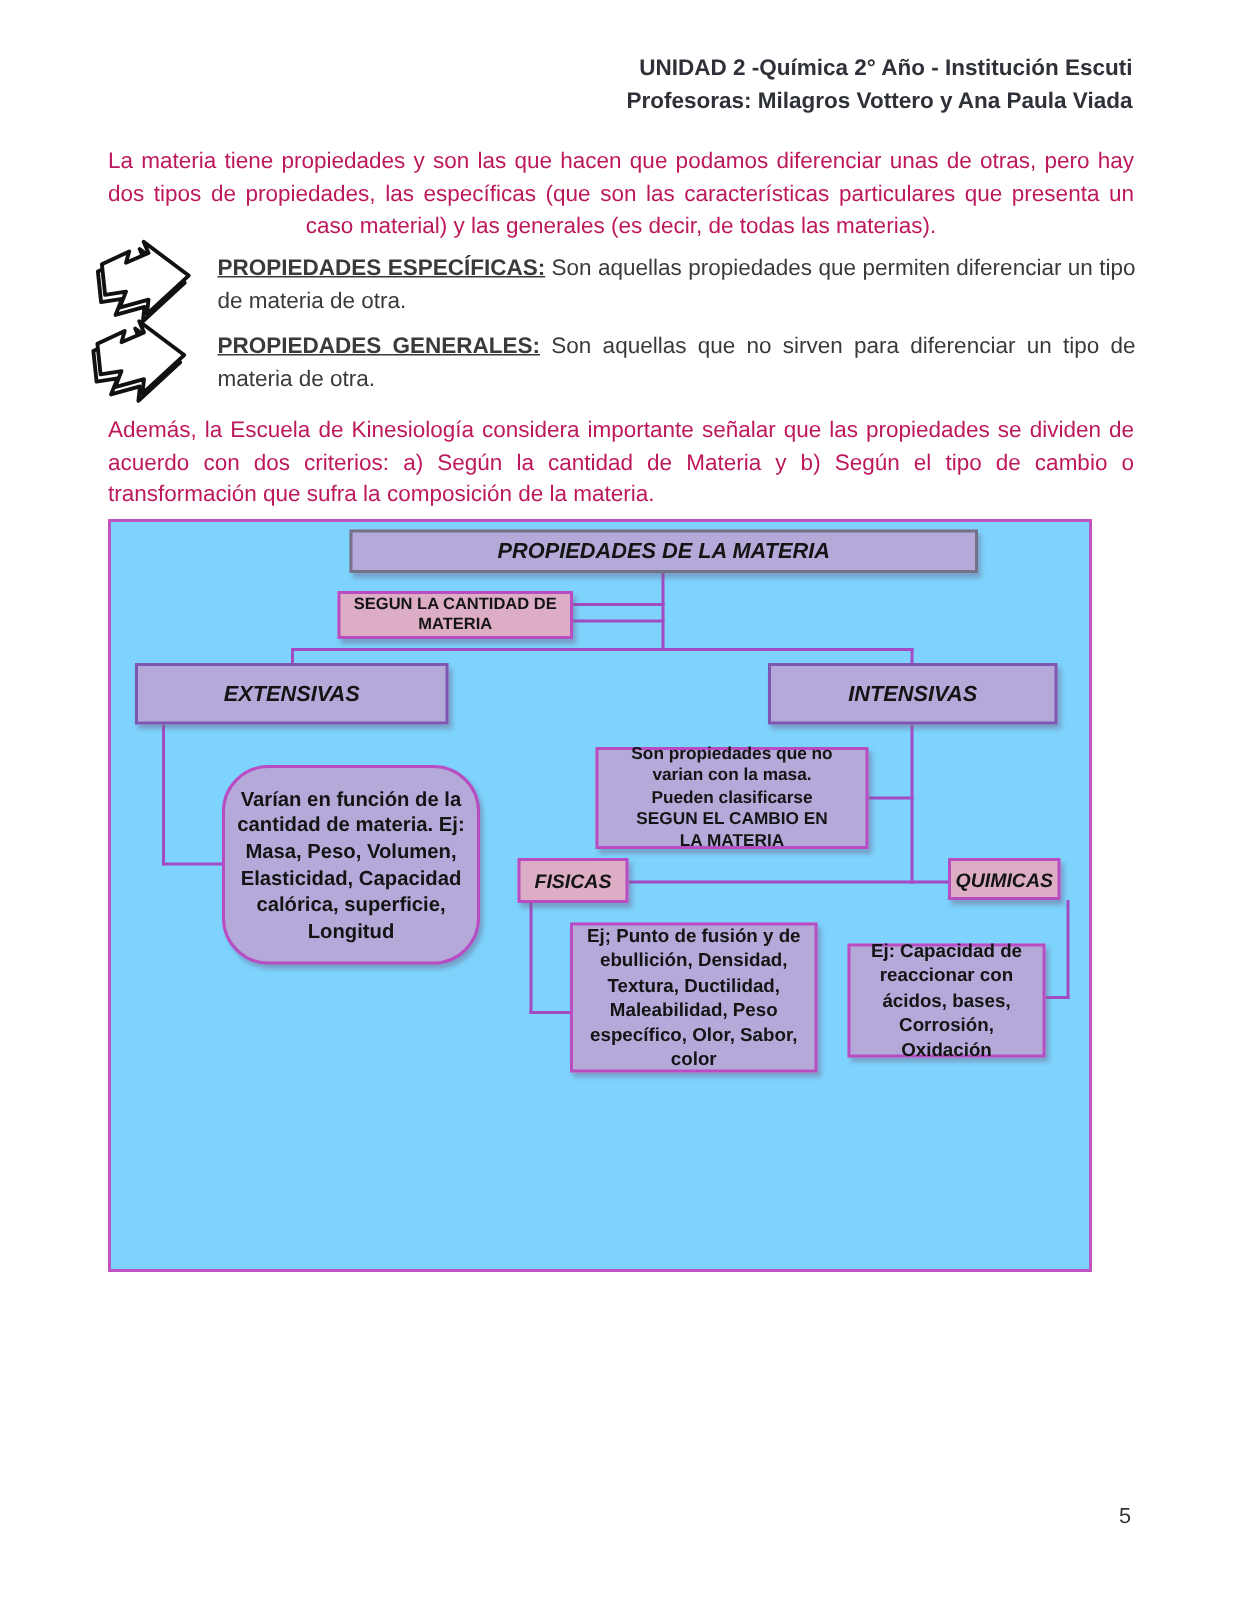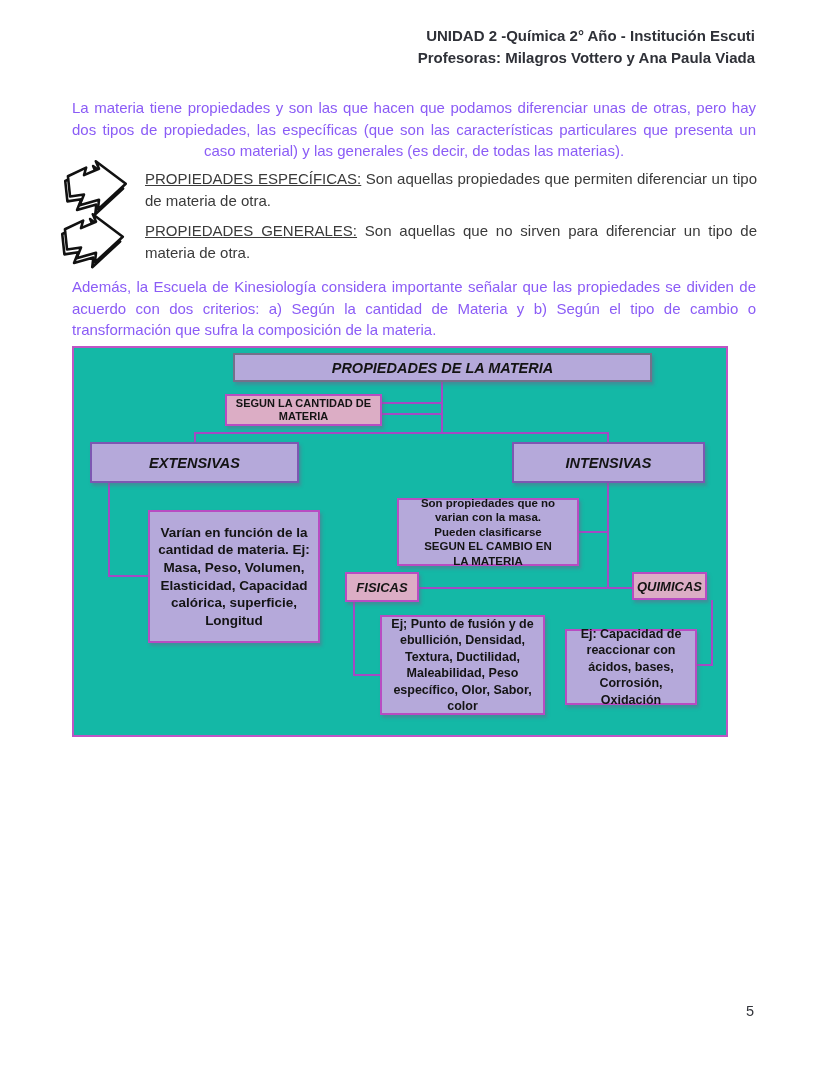--- a/index.html
+++ b/index.html
@@ -2,57 +2,57 @@
 <html style="--purple_fill: #b5a9da; --purple_border: #7d57b2; --pink_fill: #dcadc5; --magenta_border: #b84cc2; --line: #a44ac4; --frame_border: #bf55c5; --title_border: #73718a;"><head>
 <meta charset="utf-8">
 <style>
   html,body{margin:0;padding:0;}
   body{
     width:828px;height:1071px;position:relative;background:#ffffff;
     font-family:"Liberation Sans", sans-serif;color:#3a3a3a;overflow:hidden;
   }
   
   .doc-header{
-    position:absolute;top:25px;right:73px;text-align:right;
+    position:absolute;top:35px;right:73px;text-align:right;
     font-weight:bold;font-size:15px;line-height:22px;color:#2f3138;
   }
   
-  .para{position:absolute;left:72px;width:684px;font-size:15px;line-height:21.5px;text-align:justify;color:#8b5cf6;}
+  .para{position:absolute;left:72px;width:684px;font-size:15px;line-height:21.5px;text-align:justify;color:#be185d;}
   #para1{top:97px;text-align-last:center;}
   #para2{top:276px;}
   .bullet-icon{position:absolute;width:82px;height:60px;}
   #bullet-icon-1{left:58px;top:158px;}
   #bullet-icon-2{left:55px;top:211px;}
   .bullet-text{position:absolute;left:145px;width:612px;font-size:15px;line-height:21.5px;text-align:justify;color:#3a3a3a;}
   #bullet-text-1{top:168px;}
   #bullet-text-2{top:220px;}
-  .bullet-label{text-decoration:underline;}
+  .bullet-label{text-decoration:underline;font-weight:bold;}
   
   .diagram{
-    position:absolute;left:72px;top:346px;width:656px;height:391px;
-    border:2px solid var(--frame_border,#bf55c5);box-sizing:border-box;background:#14b8a6;
+    position:absolute;left:72px;top:346px;width:656px;height:502px;
+    border:2px solid var(--frame_border,#bf55c5);box-sizing:border-box;background:#7dd3fc;
     color:#141414;
   }
   .dbox{
     position:absolute;box-sizing:border-box;display:flex;align-items:center;justify-content:center;
     text-align:center;font-weight:bold;
     box-shadow:2px 3px 3px rgba(110,100,140,.45);
   }
   .purple{background:var(--purple_fill,#b5a9da);}
   .pink{background:var(--pink_fill,#dcadc5);}
   .b-gray{border:2px solid var(--title_border,#73718a);}
   .b-purple{border:2px solid var(--purple_border,#7d57b2);}
   .b-magenta{border:2px solid var(--magenta_border,#b84cc2);}
   .it{font-style:italic;}
   .ln{position:absolute;background:var(--line,#a44ac4);}
   #box-title{left:159px;top:5px;width:419px;height:29px;font-size:14.5px;}
   #box-segun{left:151px;top:46px;width:157px;height:32px;font-size:11px;line-height:13px;}
   #box-extensivas{left:16px;top:94px;width:209px;height:41px;font-size:14.5px;}
   #box-intensivas{left:438px;top:94px;width:193px;height:41px;font-size:14.5px;}
-  #box-varian{left:74px;top:162px;width:172px;height:133px;font-size:13.5px;line-height:1.3;padding:4px;}
+  #box-varian{left:74px;top:162px;width:172px;height:133px;font-size:13.5px;line-height:1.3;padding:4px;border-radius:31px;}
   #box-son{left:323px;top:150px;width:182px;height:68px;font-size:11.5px;line-height:1.25;padding:18px;}
   #box-fisicas{left:271px;top:224px;width:74px;height:30px;font-size:13px;}
   #box-quimicas{left:558px;top:224px;width:75px;height:28px;font-size:13px;}
   #box-ej-fisicas{left:306px;top:267px;width:165px;height:100px;font-size:12.5px;line-height:1.32;padding:2px;}
   #box-ej-quimicas{left:479px;top:281px;width:132px;height:76px;font-size:12.5px;line-height:1.32;padding:2px;margin-left:12px;}
   
   #ln-main-v{left:367px;top:34px;width:2px;height:51px;}
   #ln-bracket-top{left:308px;top:54px;width:61px;height:2px;}
   #ln-bracket-bot{left:308px;top:65px;width:61px;height:2px;}
   #ln-branch-h{left:120px;top:84px;width:415px;height:2px;}

